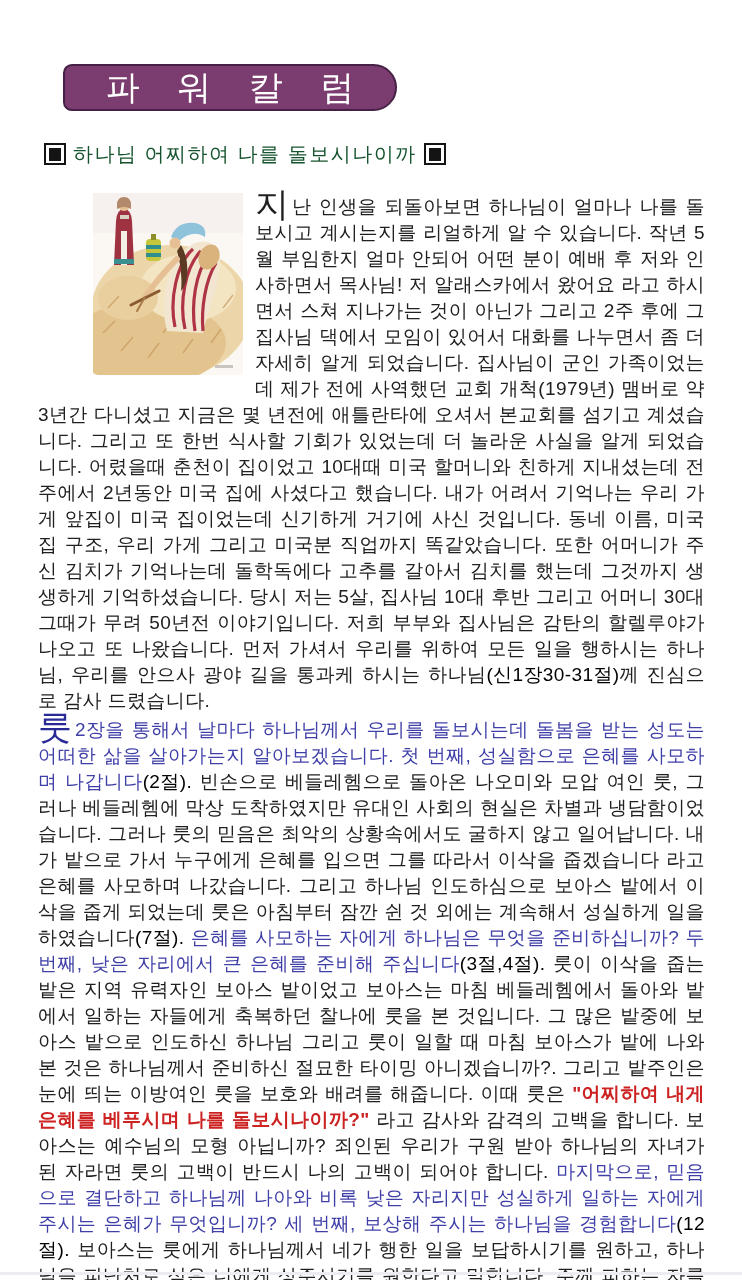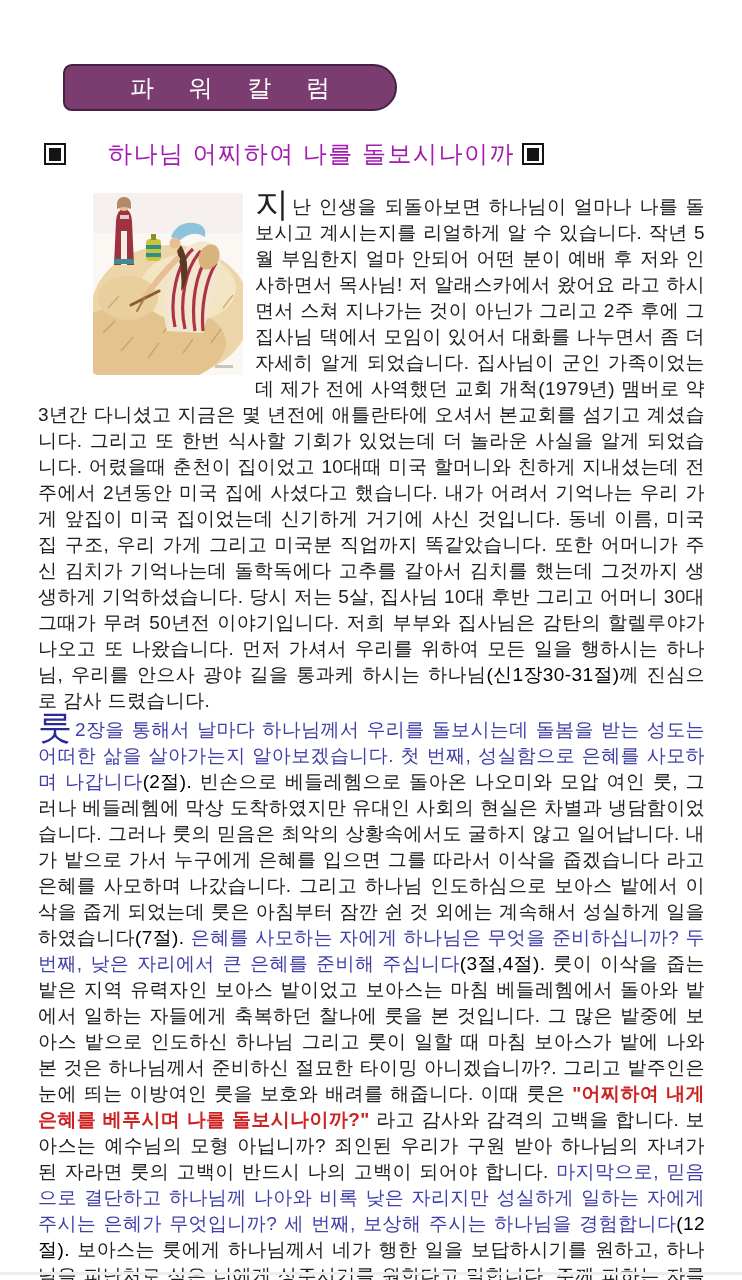--- a/index.html
+++ b/index.html
@@ -15,45 +15,44 @@
   .banner {
     margin:64px 0 0 63px;
     width:334px; height:47px;
     background:#7b3d6f;
     border:2px solid #472145;
     border-radius:9px 24px 24px 9px;
     display:flex; align-items:center; justify-content:center;
   }
   .banner span {
     color:#ffffff;
-    font-size:24px;
+    font-size:34px;
     letter-spacing:14px;
     padding-left:14px; 
     white-space:nowrap;
   }
   
   .title-row {
     margin:28px 0 0 44px;
     display:flex; align-items:center; gap:7px;
     height:30px;
   }
   .sq {
     width:22px; height:22px;
     border:2px solid #141414;
     display:inline-flex; align-items:center; justify-content:center;
     flex:0 0 auto;
     background:#ffffff;
   }
   .sq::after { content:''; width:12px; height:13px; background:#141414; }
   .title-text {
-    color:#a21caf;
-    font-size:24px;
+    color:#14532d;
+    font-size:20px;
     letter-spacing:1.5px;
     white-space:nowrap;
-    margin-left:35px;
   }
   
   .article {
     margin-top:22px;
     padding:0 37px 0 38px;
     font-size:19px;
     line-height:26px;
     color:#202020;
     text-align:justify;
     word-break:break-all;

